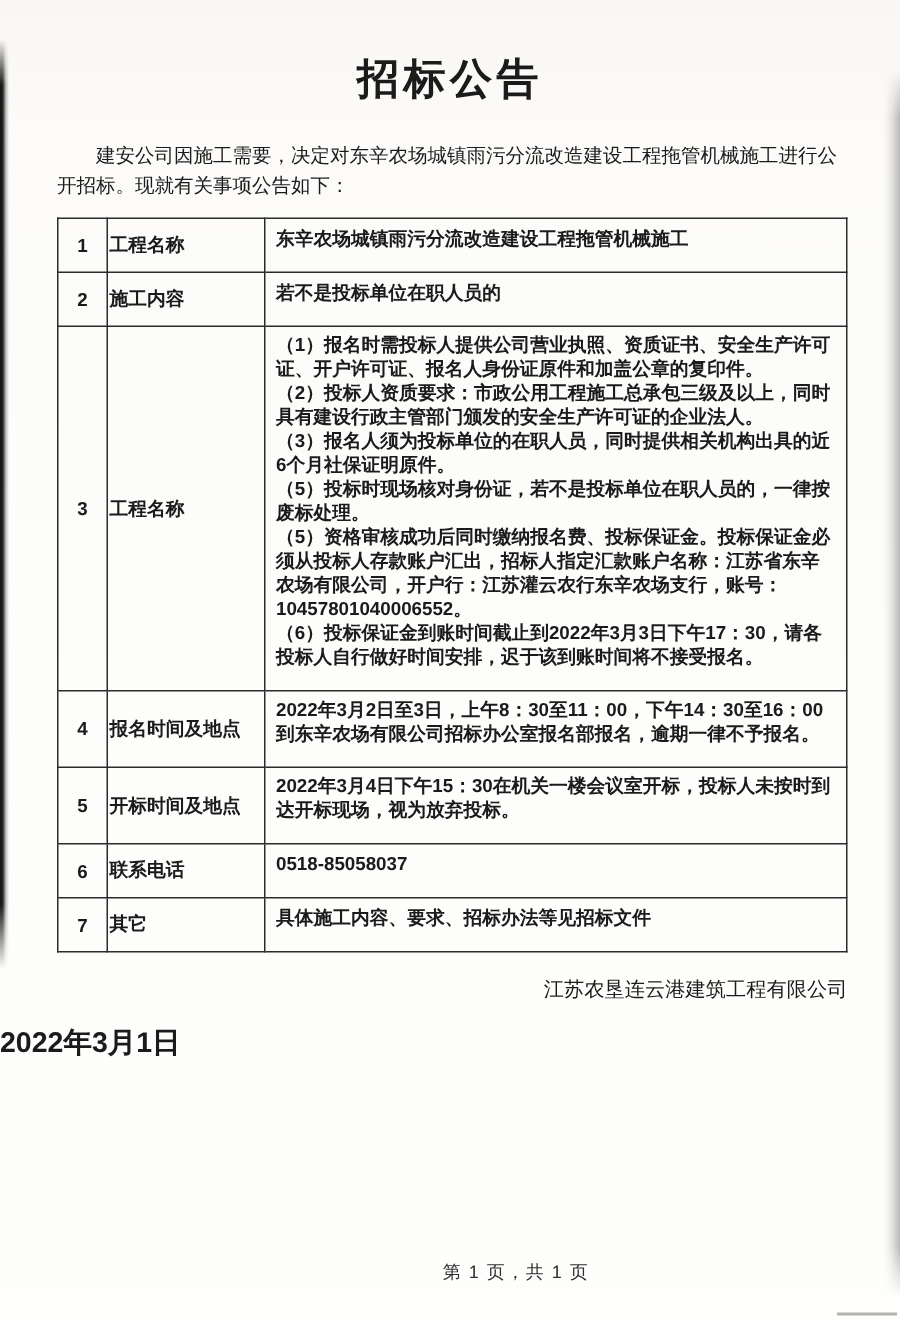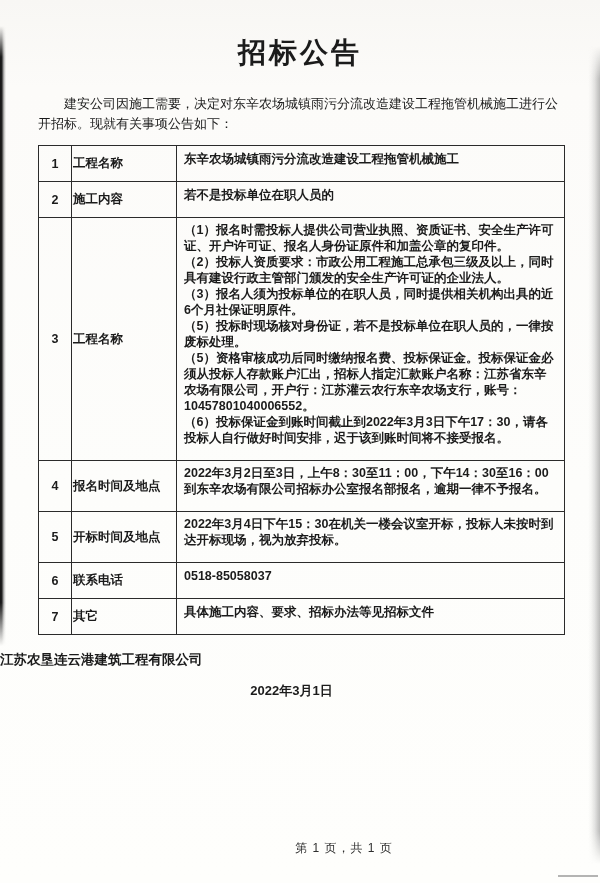--- a/index.html
+++ b/index.html
@@ -76,27 +76,28 @@
     vertical-align: middle;
     overflow: hidden;
   }
   table.tbl tr { height: 36px; }
   td.c-no { text-align: center; padding: 2px 0; }
   td.c-label { text-align: left; padding: 2px 1px; font-size: 13px; }
   td.c-content { padding: 4px 6px 14px 7px; line-height: 1.28; }
   .para { margin: 0; }
   .sig {
     margin: 16px 35px 0 0;
+    text-align: right;
     font-size: 13.5px;
-    font-weight: bold;
+    font-weight: normal;
   }
   .date {
     margin: 13px 17px 0 0;
-    text-align: center;
-    font-size: 13px;
+    text-align: left;
+    font-size: 19px;
     font-weight: bold;
   }
   .footer {
     position: absolute;
     left: 0;
     bottom: 26px;
     width: 100%;
     text-align: center;
     font-size: 12px;
     font-weight: normal;

